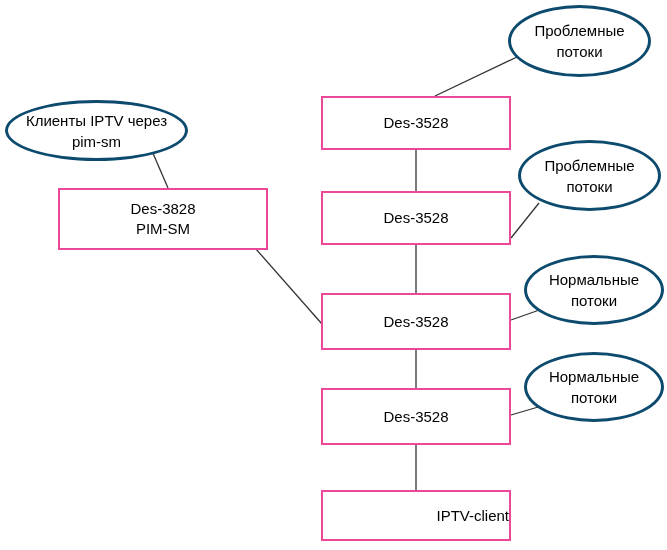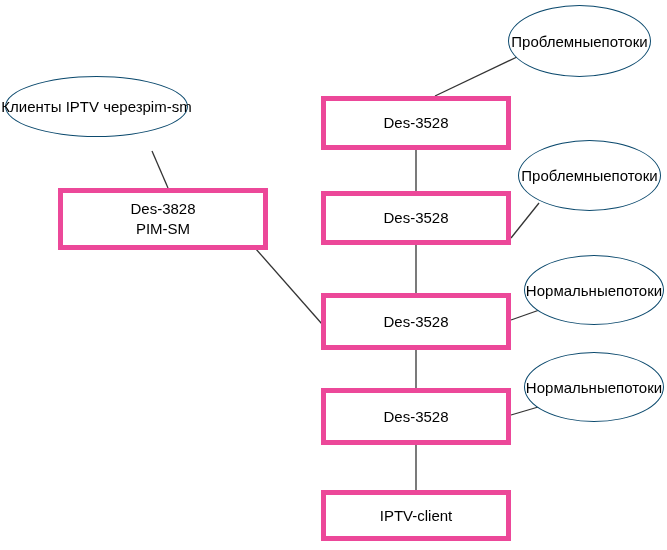--- a/index.html
+++ b/index.html
@@ -19,40 +19,40 @@
   #diagram-svg {
     position: absolute;
     top: 0;
     left: 0;
     width: 667px;
     height: 550px;
   }
   .node-box {
     position: absolute;
     box-sizing: border-box;
-    border: 5px solid #ec4899;
+    border: 2px solid #ec4899;
     background: #ffffff;
     display: flex;
     flex-direction: column;
     align-items: center;
     justify-content: center;
     text-align: center;
     color: #000000;
     font-size: 15px;
     line-height: 20px;
     z-index: 3;
   }
   .node-ellipse {
     position: absolute;
     box-sizing: border-box;
-    border: 1px solid #0c4a6e;
+    border: 3px solid #0c4a6e;
     border-radius: 50%;
     background: #ffffff;
     display: flex;
-    flex-direction: row;
+    flex-direction: column;
     align-items: center;
     justify-content: center;
     text-align: center;
     color: #000000;
     font-size: 15px;
     line-height: 21px;
     z-index: 3;
   }
   .node-label {
     display: block;
@@ -72,21 +72,21 @@
         <line x1="416" y1="150" x2="416" y2="191" stroke="#333333" stroke-width="1.3"></line>
         <line x1="511" y1="238" x2="539" y2="203" stroke="#333333" stroke-width="1.3"></line>
         <line x1="416" y1="245" x2="416" y2="293" stroke="#333333" stroke-width="1.3"></line>
         <line x1="511" y1="320" x2="545" y2="308" stroke="#333333" stroke-width="1.3"></line>
         <line x1="416" y1="350" x2="416" y2="388" stroke="#333333" stroke-width="1.3"></line>
         <line x1="511" y1="415" x2="545" y2="405" stroke="#333333" stroke-width="1.3"></line>
         <line x1="416" y1="445" x2="416" y2="490" stroke="#333333" stroke-width="1.3"></line>
       </g>
   </svg>
 
-  <div class="node-ellipse" style="left:5px; top:76px; width:183px; height:61px;">
+  <div class="node-ellipse" style="left:5px; top:100px; width:183px; height:61px;">
     <span class="node-label">Клиенты IPTV через</span>
     <span class="node-label">pim-sm</span>
   </div>
 
   <div class="node-box" style="left:58px; top:188px; width:210px; height:62px;">
     <span class="node-label">Des-3828</span>
     <span class="node-label">PIM-SM</span>
   </div>
 
   <div class="node-box" style="left:321px; top:96px; width:190px; height:54px;">
@@ -98,21 +98,21 @@
   </div>
 
   <div class="node-box" style="left:321px; top:293px; width:190px; height:57px;">
     <span class="node-label">Des-3528</span>
   </div>
 
   <div class="node-box" style="left:321px; top:388px; width:190px; height:57px;">
     <span class="node-label">Des-3528</span>
   </div>
 
-  <div class="node-box" style="left:321px; top:490px; width:190px; height:51px;">
+  <div class="node-box" style="left:321px; top:490px; width:190px; height:51px;align-items:flex-end;">
     <span class="node-label">IPTV-client</span>
   </div>
 
   <div class="node-ellipse" style="left:508px; top:5px; width:143px; height:72px;">
     <span class="node-label">Проблемные</span>
     <span class="node-label">потоки</span>
   </div>
 
   <div class="node-ellipse" style="left:518px; top:140px; width:143px; height:71px;">
     <span class="node-label">Проблемные</span>

